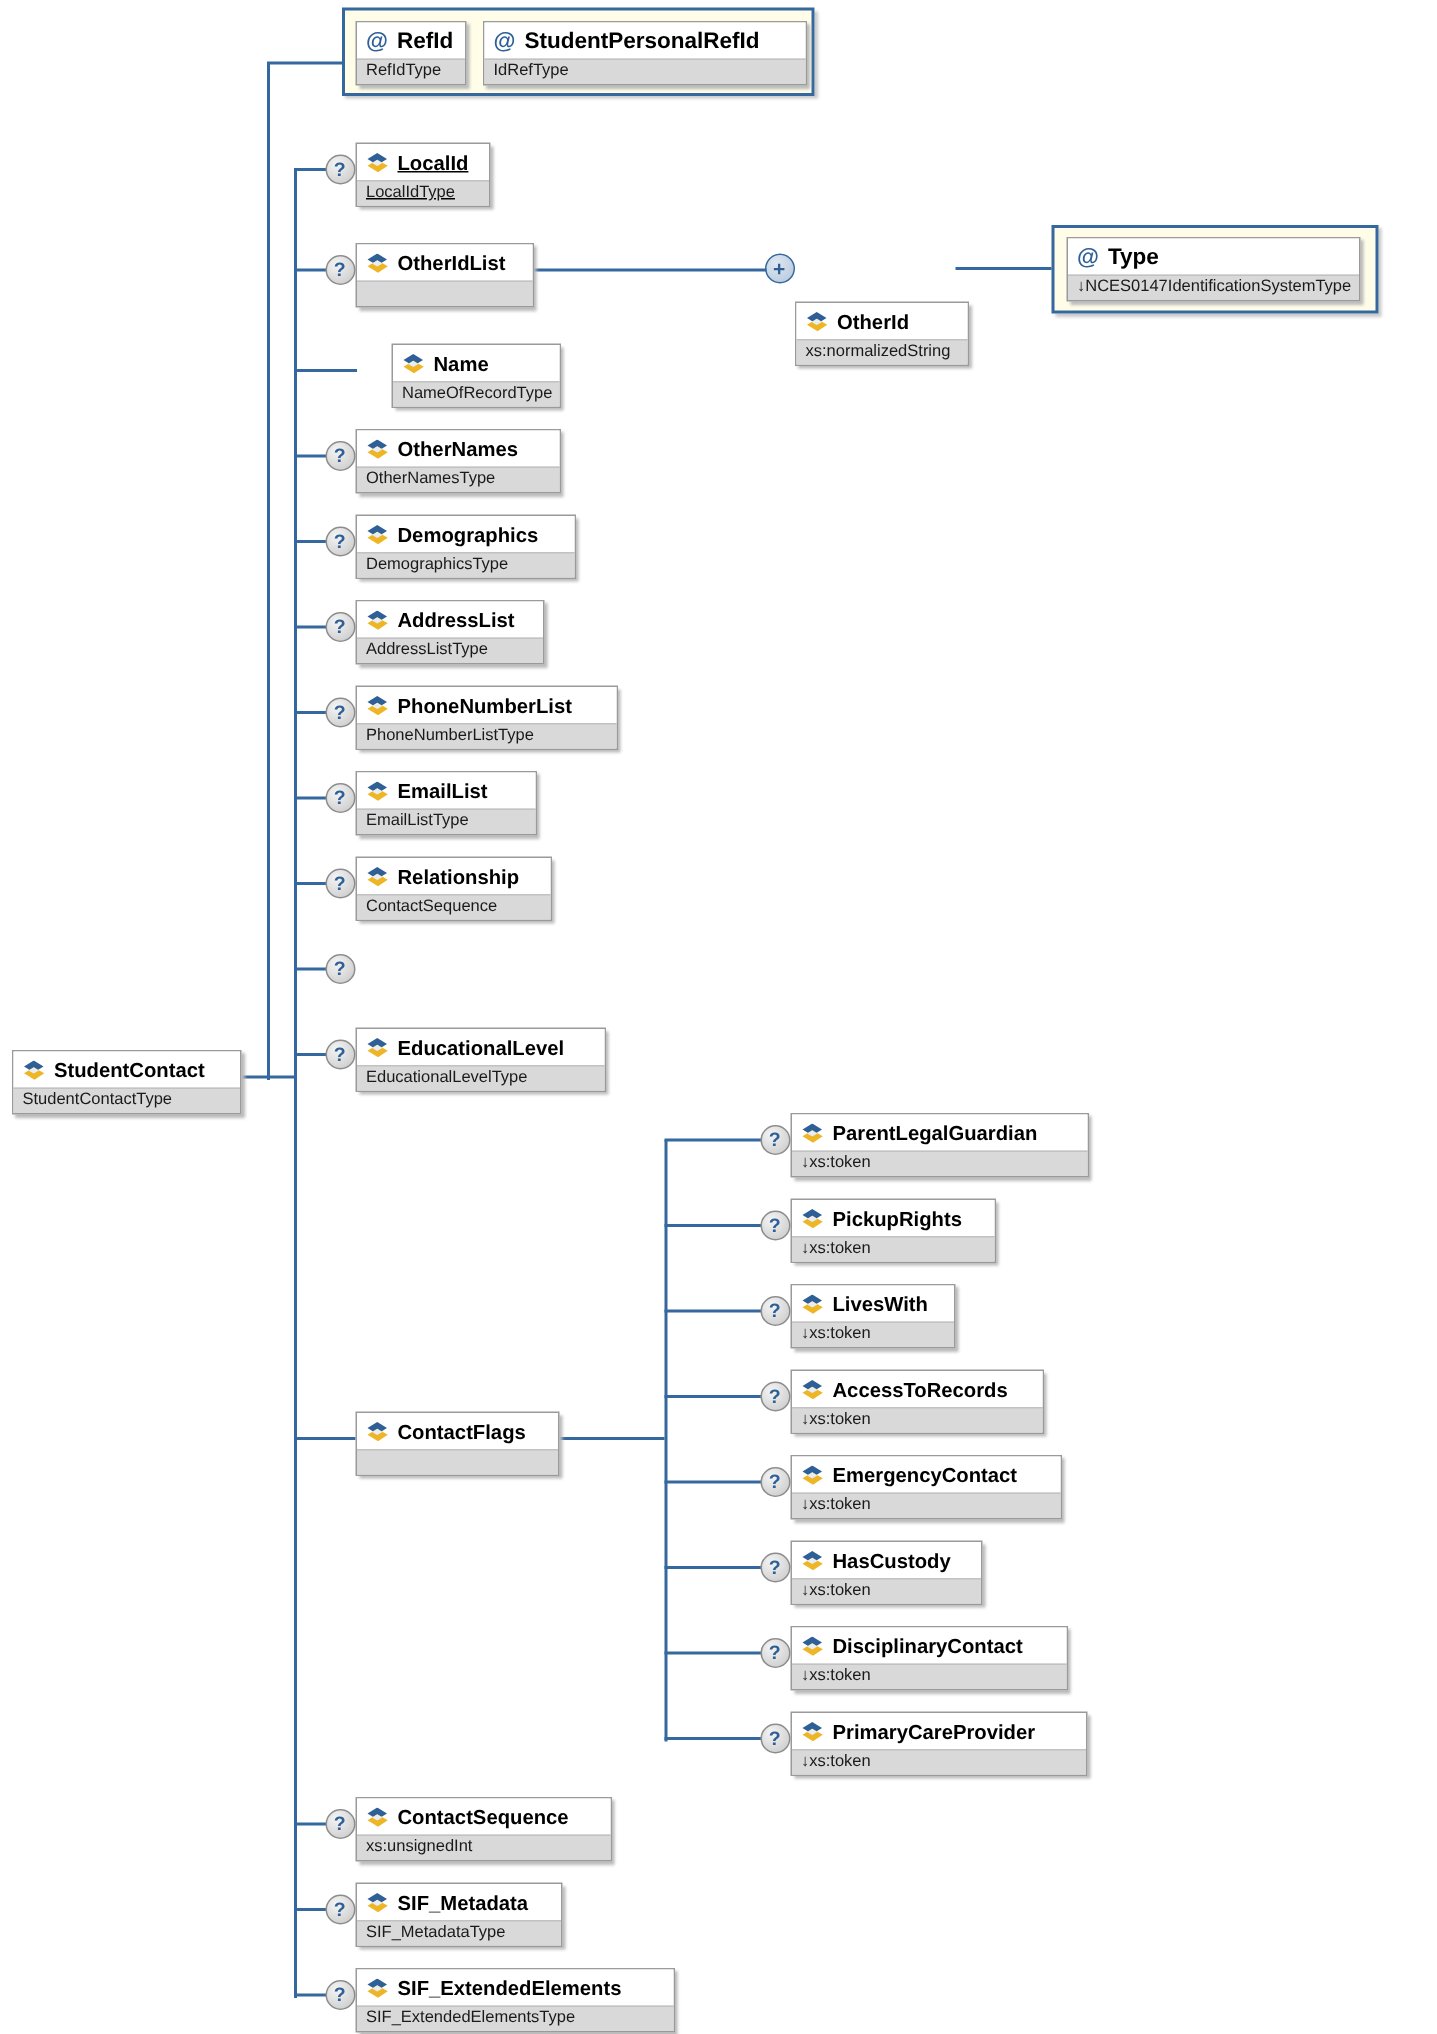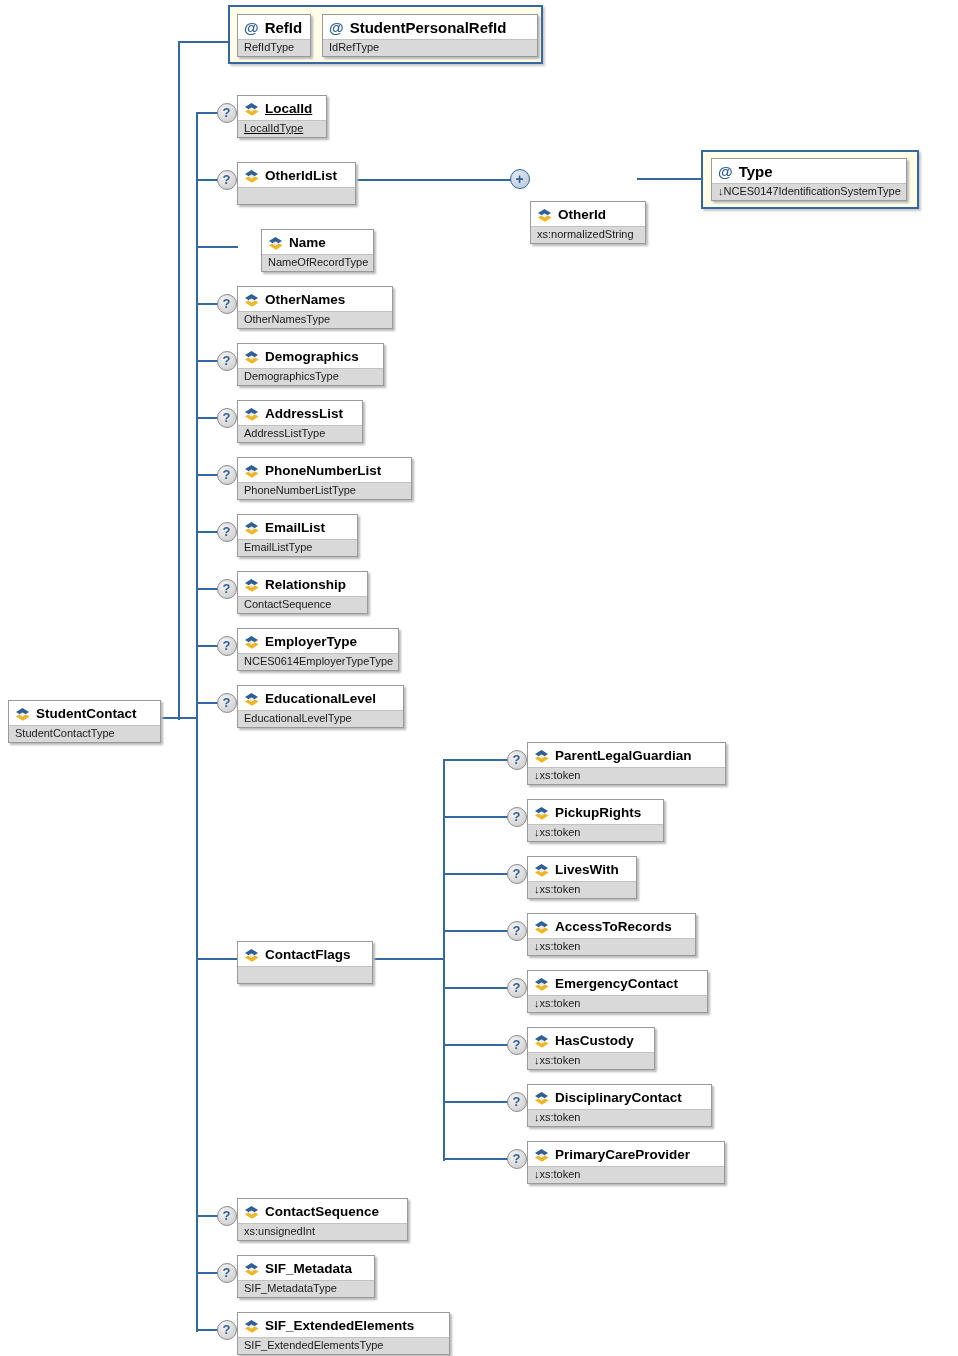--- a/index.html
+++ b/index.html
@@ -180,21 +180,21 @@
       <div class="node-header">
         <div class="el-icon"><svg width="15" height="13" viewBox="0 0 15 13">
             <polygon points="7.5,0 14,4 7.5,8 1,4" fill="#2e5f97"></polygon>
             <polygon points="7.5,4.5 14.5,8.5 8,12.8 1,8.5" fill="#eeb525"></polygon>
             <polygon points="7.5,4.5 11,6.6 7.5,8.7 4,6.6" fill="#e6edf5"></polygon>
           </svg></div>
         <div class="node-label">Name</div>
       </div>
       <div class="node-type">NameOfRecordType</div>
     </div>
-    <div class="node" style="left: 237px; top: 286px; width: 156px;">
+    <div class="node" style="left: 237px; top: 286px; width: 137px;">
       <div class="node-header">
         <div class="el-icon"><svg width="15" height="13" viewBox="0 0 15 13">
             <polygon points="7.5,0 14,4 7.5,8 1,4" fill="#2e5f97"></polygon>
             <polygon points="7.5,4.5 14.5,8.5 8,12.8 1,8.5" fill="#eeb525"></polygon>
             <polygon points="7.5,4.5 11,6.6 7.5,8.7 4,6.6" fill="#e6edf5"></polygon>
           </svg></div>
         <div class="node-label">OtherNames</div>
       </div>
       <div class="node-type">OtherNamesType</div>
     </div>
@@ -252,31 +252,20 @@
         <div class="el-icon"><svg width="15" height="13" viewBox="0 0 15 13">
             <polygon points="7.5,0 14,4 7.5,8 1,4" fill="#2e5f97"></polygon>
             <polygon points="7.5,4.5 14.5,8.5 8,12.8 1,8.5" fill="#eeb525"></polygon>
             <polygon points="7.5,4.5 11,6.6 7.5,8.7 4,6.6" fill="#e6edf5"></polygon>
           </svg></div>
         <div class="node-label">Relationship</div>
       </div>
       <div class="node-type">ContactSequence</div>
     </div>
     <div class="marker" style="left: 216.5px; top: 579px;">?</div>
-    <div class="node" style="left: 237px; top: 628px; width: 162px;">
-      <div class="node-header">
-        <div class="el-icon"><svg width="15" height="13" viewBox="0 0 15 13">
-            <polygon points="7.5,0 14,4 7.5,8 1,4" fill="#2e5f97"></polygon>
-            <polygon points="7.5,4.5 14.5,8.5 8,12.8 1,8.5" fill="#eeb525"></polygon>
-            <polygon points="7.5,4.5 11,6.6 7.5,8.7 4,6.6" fill="#e6edf5"></polygon>
-          </svg></div>
-        <div class="node-label">EmployerType</div>
-      </div>
-      <div class="node-type">NCES0614EmployerTypeType</div>
-    </div>
     <div class="marker" style="left: 216.5px; top: 636px;">?</div>
     <div class="node" style="left: 237px; top: 685px; width: 167px;">
       <div class="node-header">
         <div class="el-icon"><svg width="15" height="13" viewBox="0 0 15 13">
             <polygon points="7.5,0 14,4 7.5,8 1,4" fill="#2e5f97"></polygon>
             <polygon points="7.5,4.5 14.5,8.5 8,12.8 1,8.5" fill="#eeb525"></polygon>
             <polygon points="7.5,4.5 11,6.6 7.5,8.7 4,6.6" fill="#e6edf5"></polygon>
           </svg></div>
         <div class="node-label">EducationalLevel</div>
       </div>

